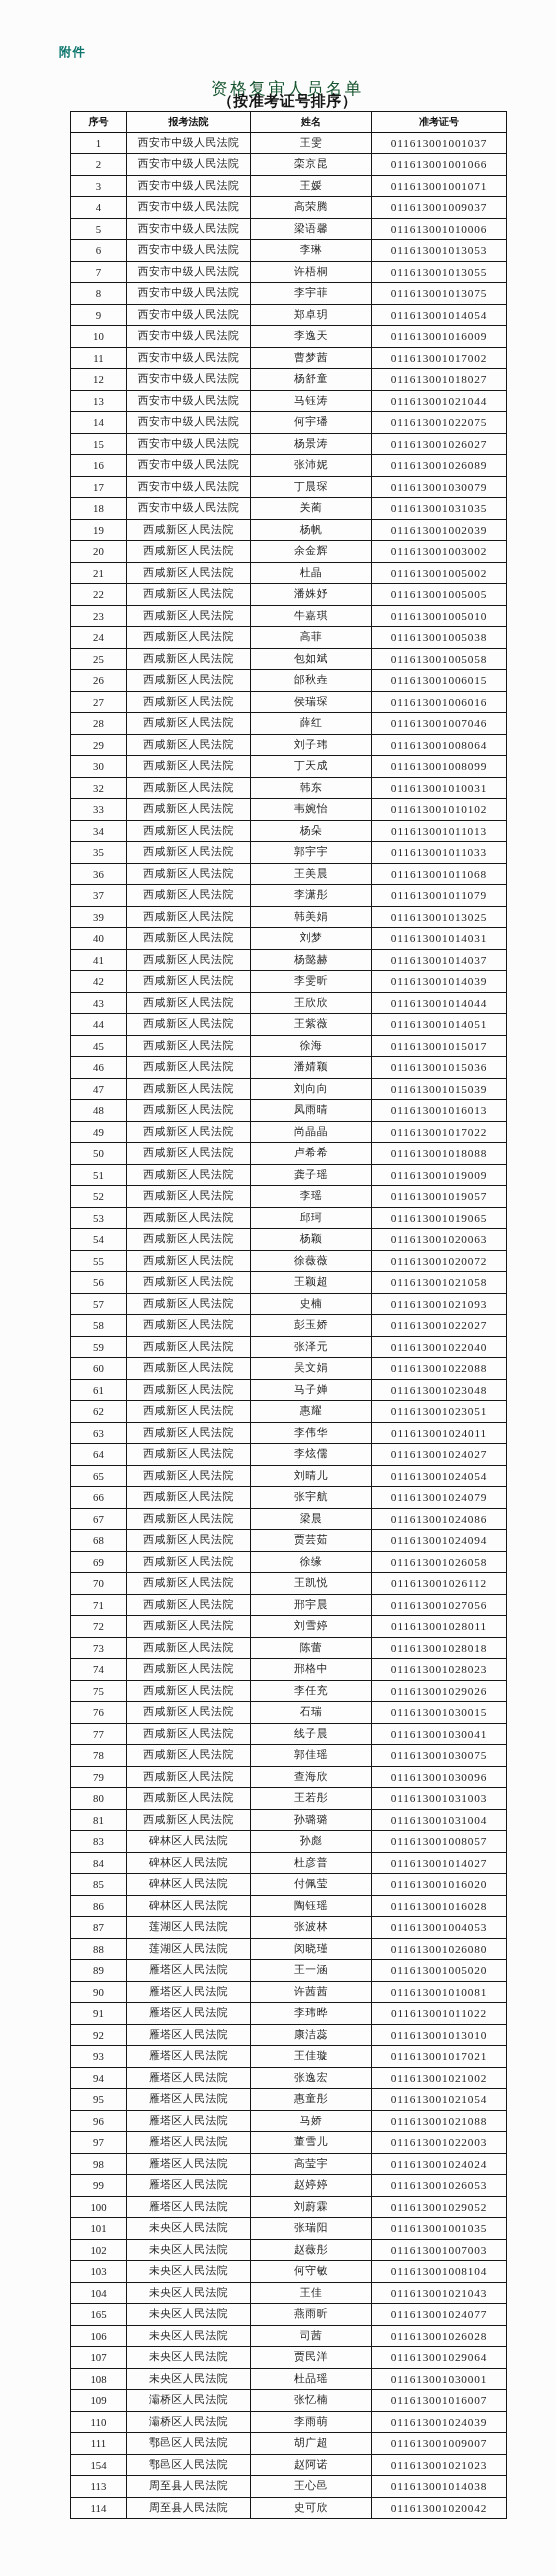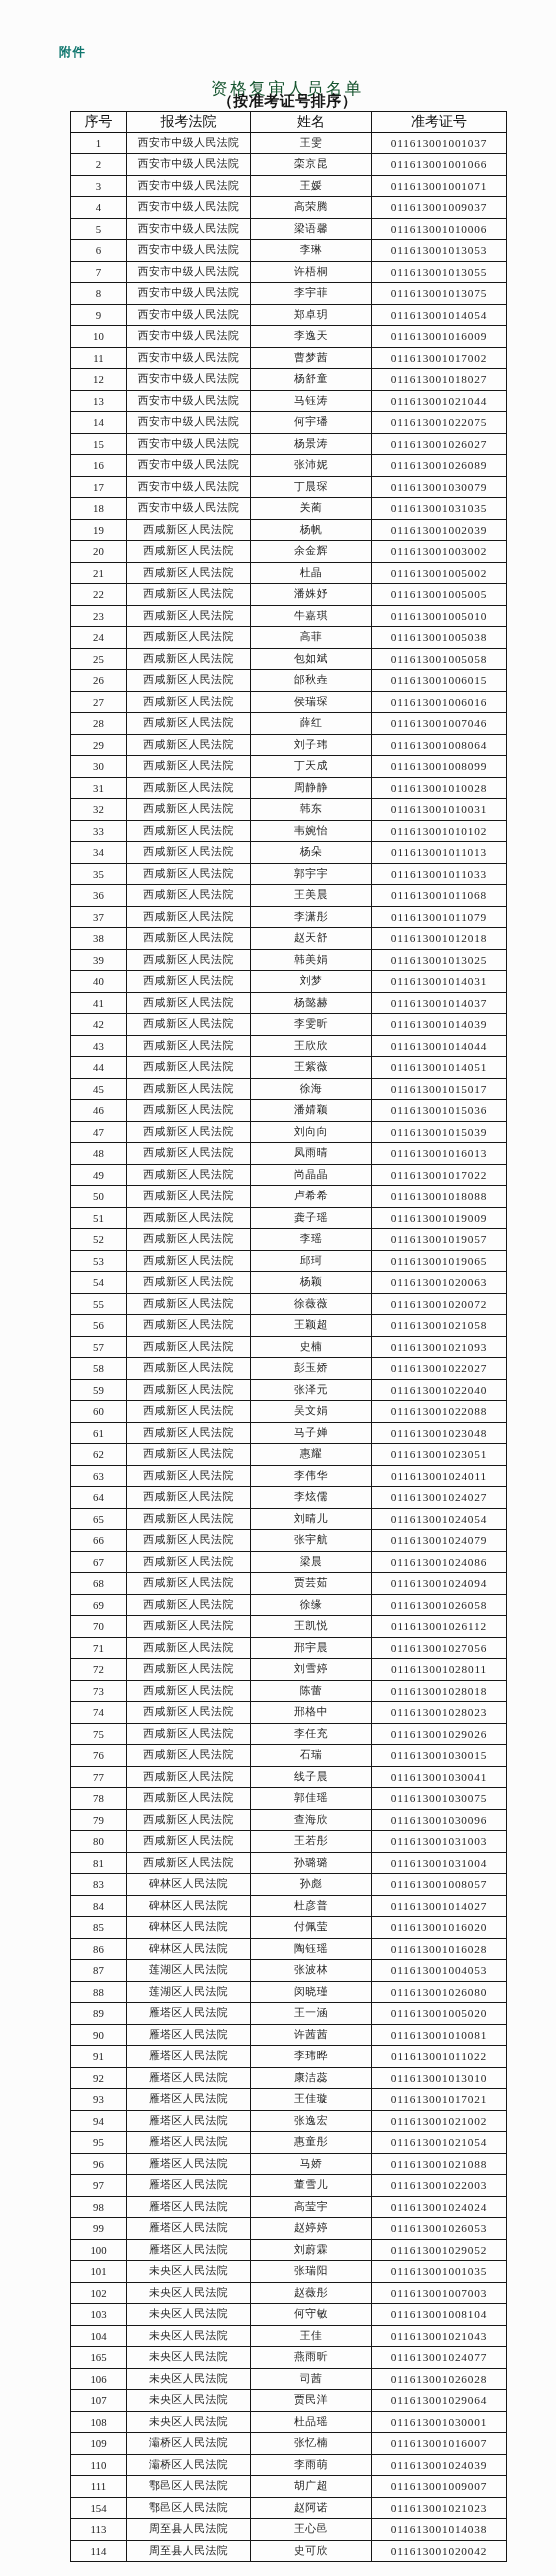--- a/index.html
+++ b/index.html
@@ -66,22 +66,22 @@
     border: 1px solid #161616;
     text-align: center;
     vertical-align: middle;
     padding: 0;
     overflow: hidden;
     white-space: nowrap;
   }
   table.roster { border: 1.5px solid #111111; }
   table.roster thead tr { height: 20.6px; }
   table.roster thead th {
-    font-size: 14px;
-    font-weight: normal;
+    font-size: 10px;
+    font-weight: bold;
     border-bottom: 1.5px solid #111111;
     color: #101010;
   }
   table.roster tbody tr { height: 21.5px; }
   td.cell-index {
     font-size: 10.8px;
     color: #222222;
     font-family: "Liberation Serif", serif;
   }
   td.cell-court, td.cell-name {
@@ -297,26 +297,20 @@
       <td class="cell-name">刘子玮</td>
       <td class="cell-number">011613001008064</td>
     </tr>
         <tr>
       <td class="cell-index">30</td>
       <td class="cell-court">西咸新区人民法院</td>
       <td class="cell-name">丁天成</td>
       <td class="cell-number">011613001008099</td>
     </tr>
         <tr>
-      <td class="cell-index">31</td>
-      <td class="cell-court">西咸新区人民法院</td>
-      <td class="cell-name">周静静</td>
-      <td class="cell-number">011613001010028</td>
-    </tr>
-        <tr>
       <td class="cell-index">32</td>
       <td class="cell-court">西咸新区人民法院</td>
       <td class="cell-name">韩东</td>
       <td class="cell-number">011613001010031</td>
     </tr>
         <tr>
       <td class="cell-index">33</td>
       <td class="cell-court">西咸新区人民法院</td>
       <td class="cell-name">韦婉怡</td>
       <td class="cell-number">011613001010102</td>
@@ -337,26 +331,20 @@
       <td class="cell-index">36</td>
       <td class="cell-court">西咸新区人民法院</td>
       <td class="cell-name">王美晨</td>
       <td class="cell-number">011613001011068</td>
     </tr>
         <tr>
       <td class="cell-index">37</td>
       <td class="cell-court">西咸新区人民法院</td>
       <td class="cell-name">李潇彤</td>
       <td class="cell-number">011613001011079</td>
-    </tr>
-        <tr>
-      <td class="cell-index">38</td>
-      <td class="cell-court">西咸新区人民法院</td>
-      <td class="cell-name">赵天舒</td>
-      <td class="cell-number">011613001012018</td>
     </tr>
         <tr>
       <td class="cell-index">39</td>
       <td class="cell-court">西咸新区人民法院</td>
       <td class="cell-name">韩美娟</td>
       <td class="cell-number">011613001013025</td>
     </tr>
         <tr>
       <td class="cell-index">40</td>
       <td class="cell-court">西咸新区人民法院</td>

